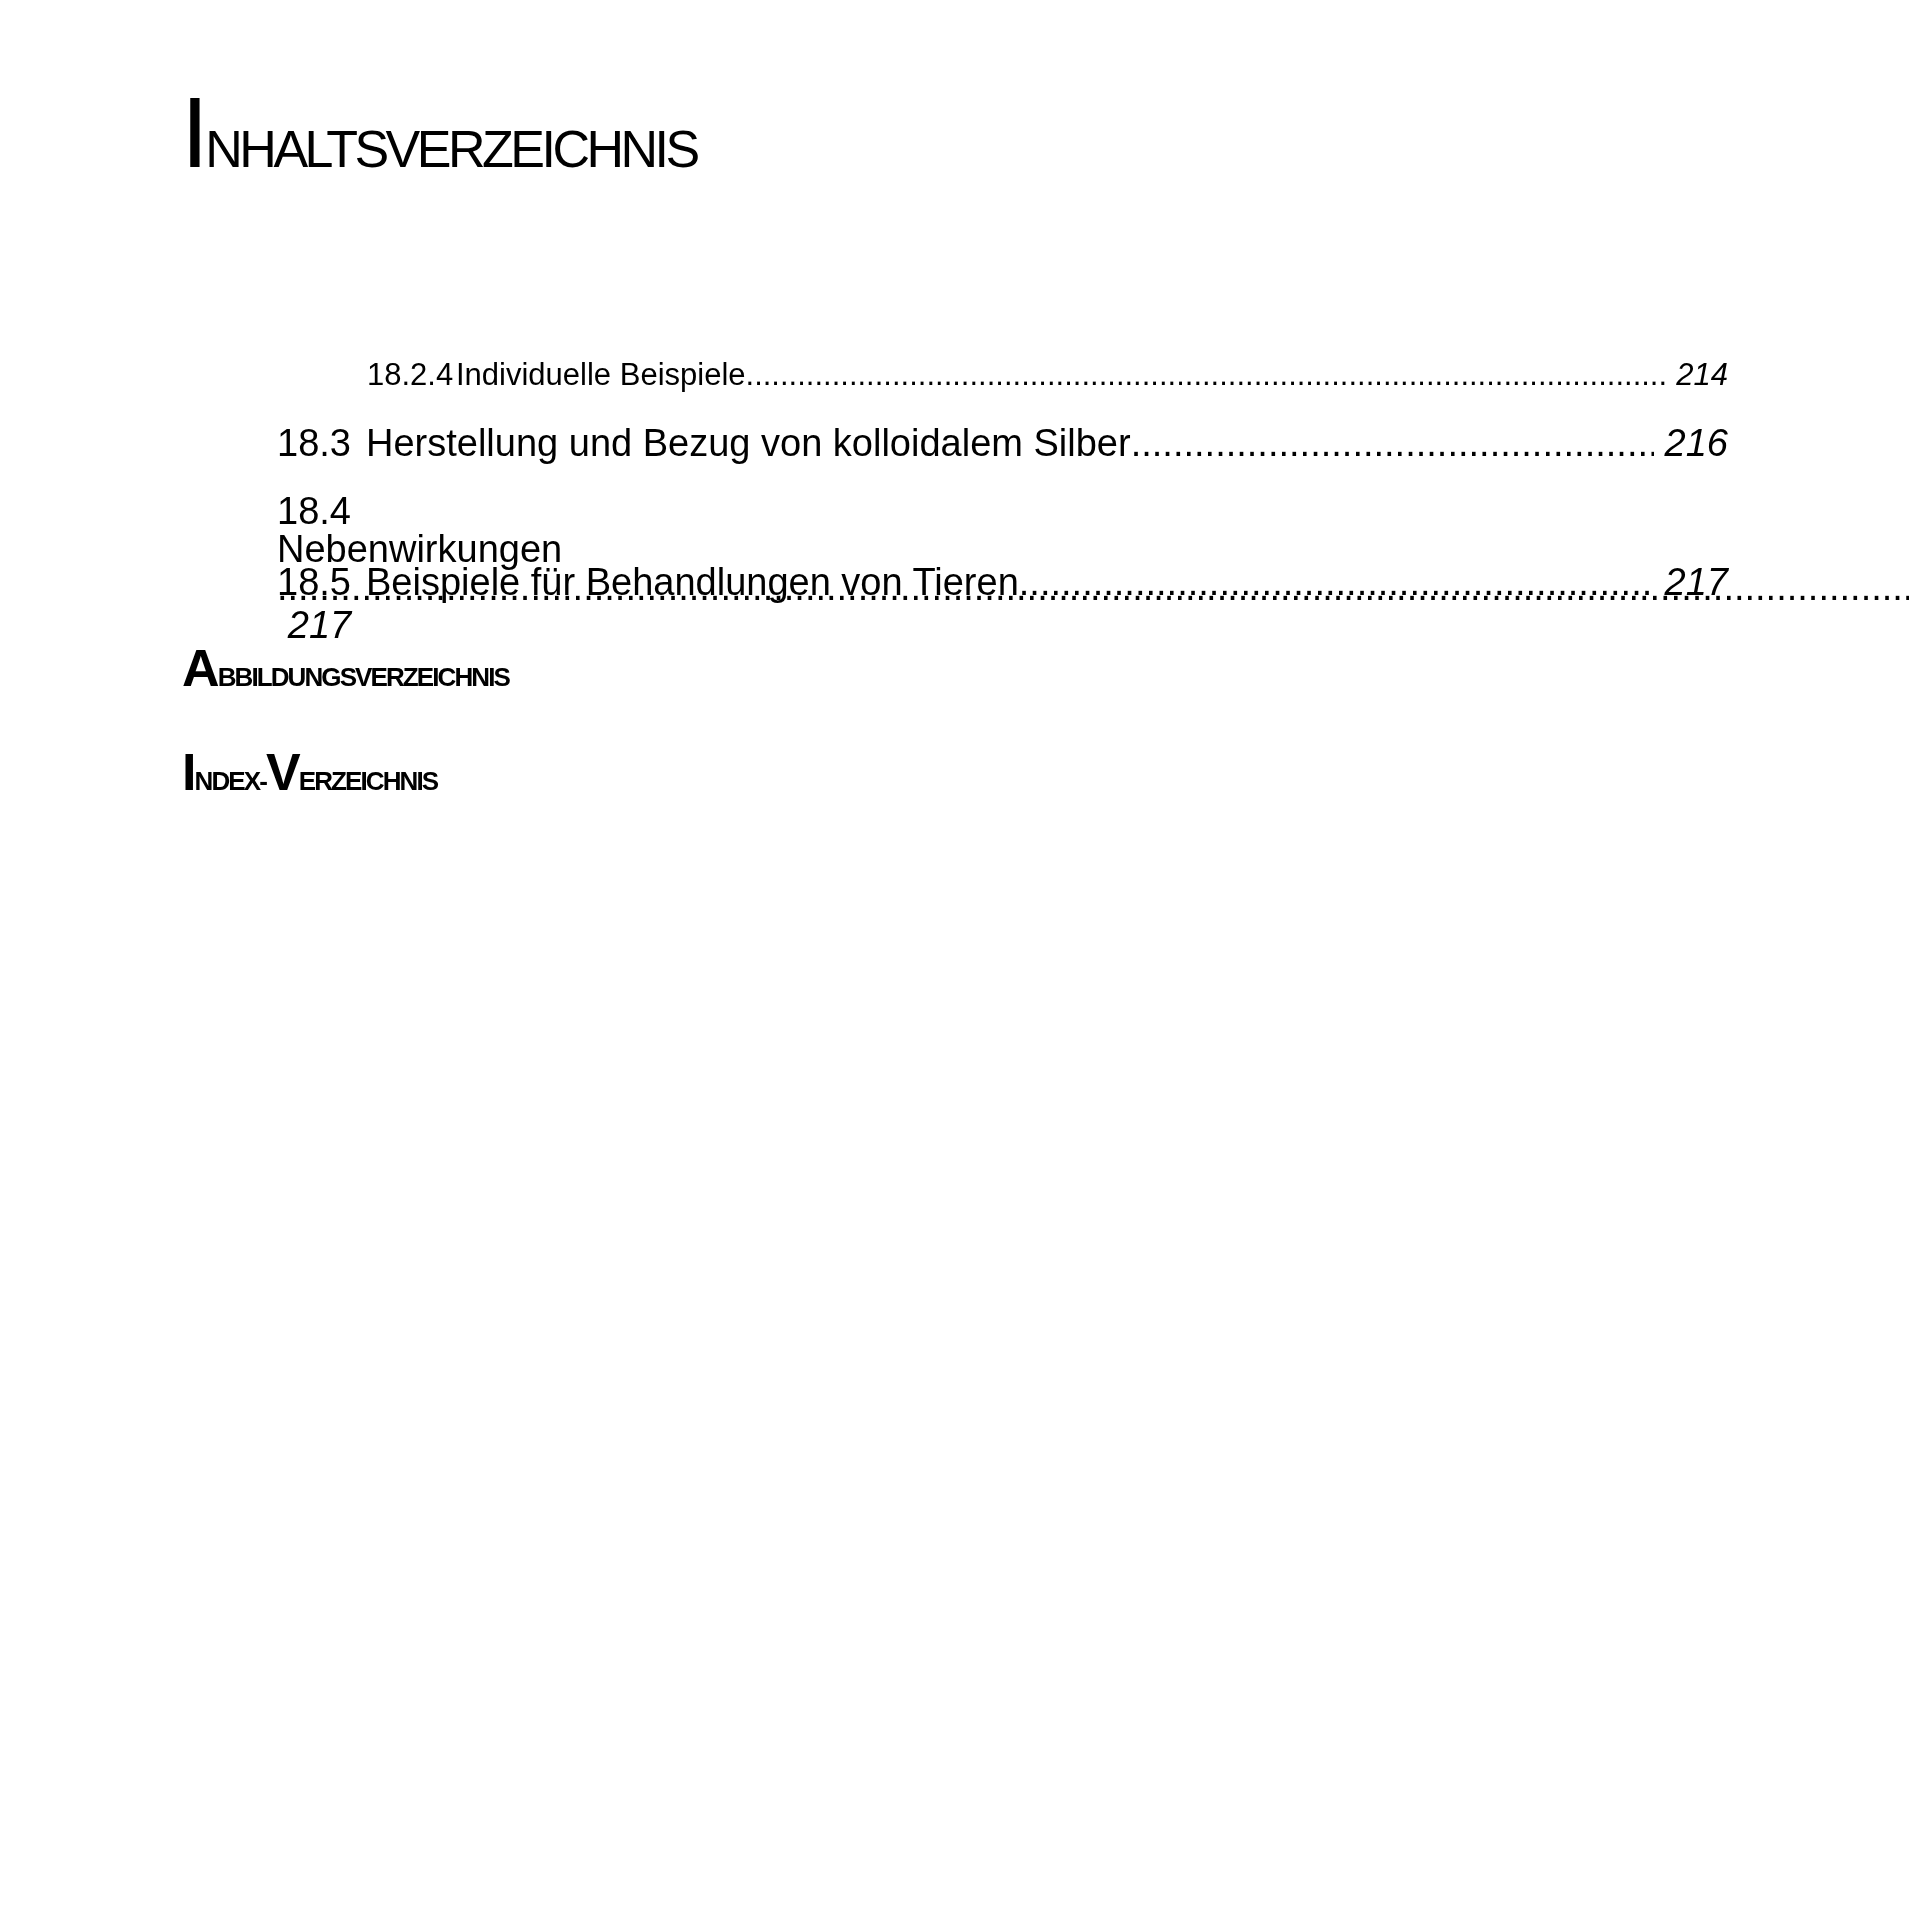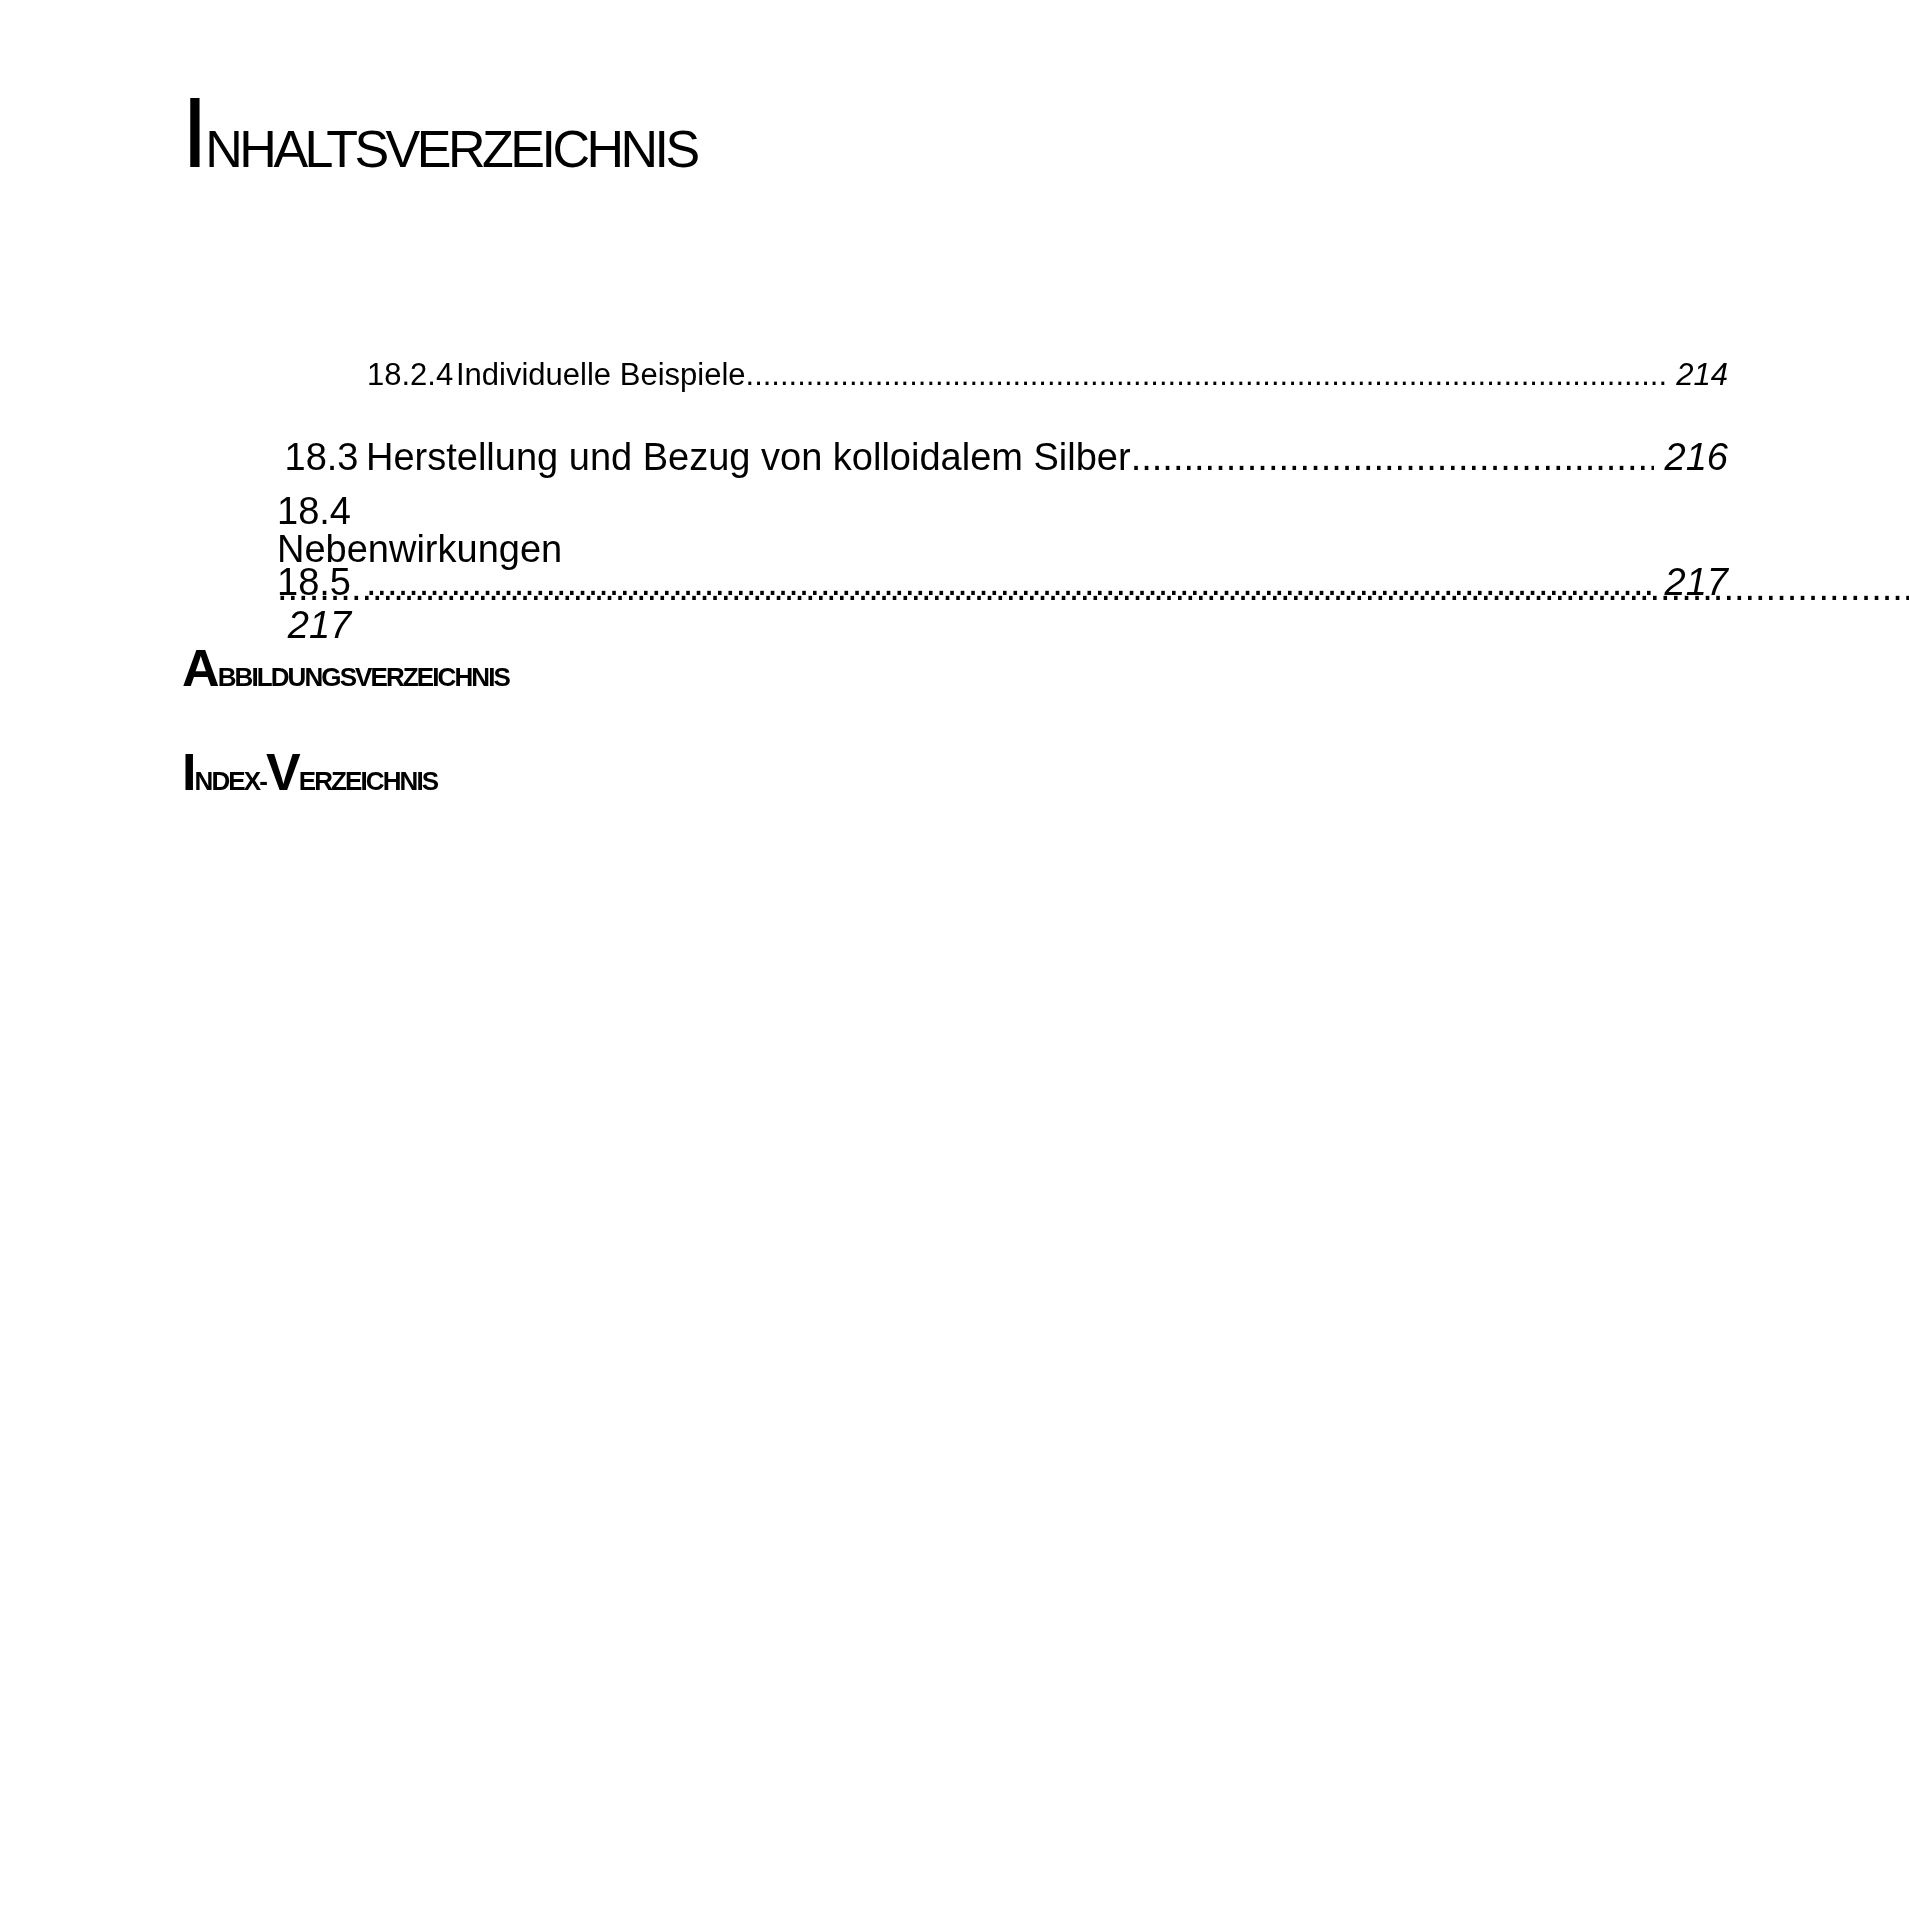--- a/index.html
+++ b/index.html
@@ -38,21 +38,21 @@
     width: 1546px;
     box-sizing: border-box;
     display: flex;
     align-items: baseline;
     line-height: 1;
     white-space: nowrap;
   }
   .row-main { font-size: 38px; padding-left: 95px; }
   .row-sub  { font-size: 31px; padding-left: 185px; }
   #row-18-2-4 { top: 359px;  }
-  #row-18-3   { top: 438px; text-align: center; }
+  #row-18-3   { top: 424px; }
   #row-18-4   { top: 492px; flex-direction: column; }
   #row-18-5   { top: 563px; }
 
   .toc-num   { flex: 0 0 auto; width: 89px; }
   .toc-label { flex: 0 0 auto; }
   .leader {
     flex: 1 1 auto;
     overflow: hidden;
     white-space: nowrap;
     min-width: 0;
@@ -102,20 +102,21 @@
 
     <div class="toc-row row-main" id="row-18-4">
       <span class="toc-num">18.4</span>
         <span class="toc-label">Nebenwirkungen</span>
         <span class="leader"></span>
         <span class="toc-page">217</span>
     </div>
 
     <div class="toc-row row-main" id="row-18-5">
       <span class="toc-num">18.5</span>
+        <span class="toc-label">Beispiele für Behandlungen von Tieren</span>
         <span class="leader"></span>
         <span class="toc-page">217</span>
     </div>
 
     <h2 class="toc-heading" id="heading-abbildungen"><span>A</span><span class="sc">BBILDUNGSVERZEICHNIS</span></h2>
 
     <h2 class="toc-heading" id="heading-index"><span>I</span><span class="sc">NDEX-</span><span>V</span><span class="sc">ERZEICHNIS</span></h2>
 
   </div>
 

